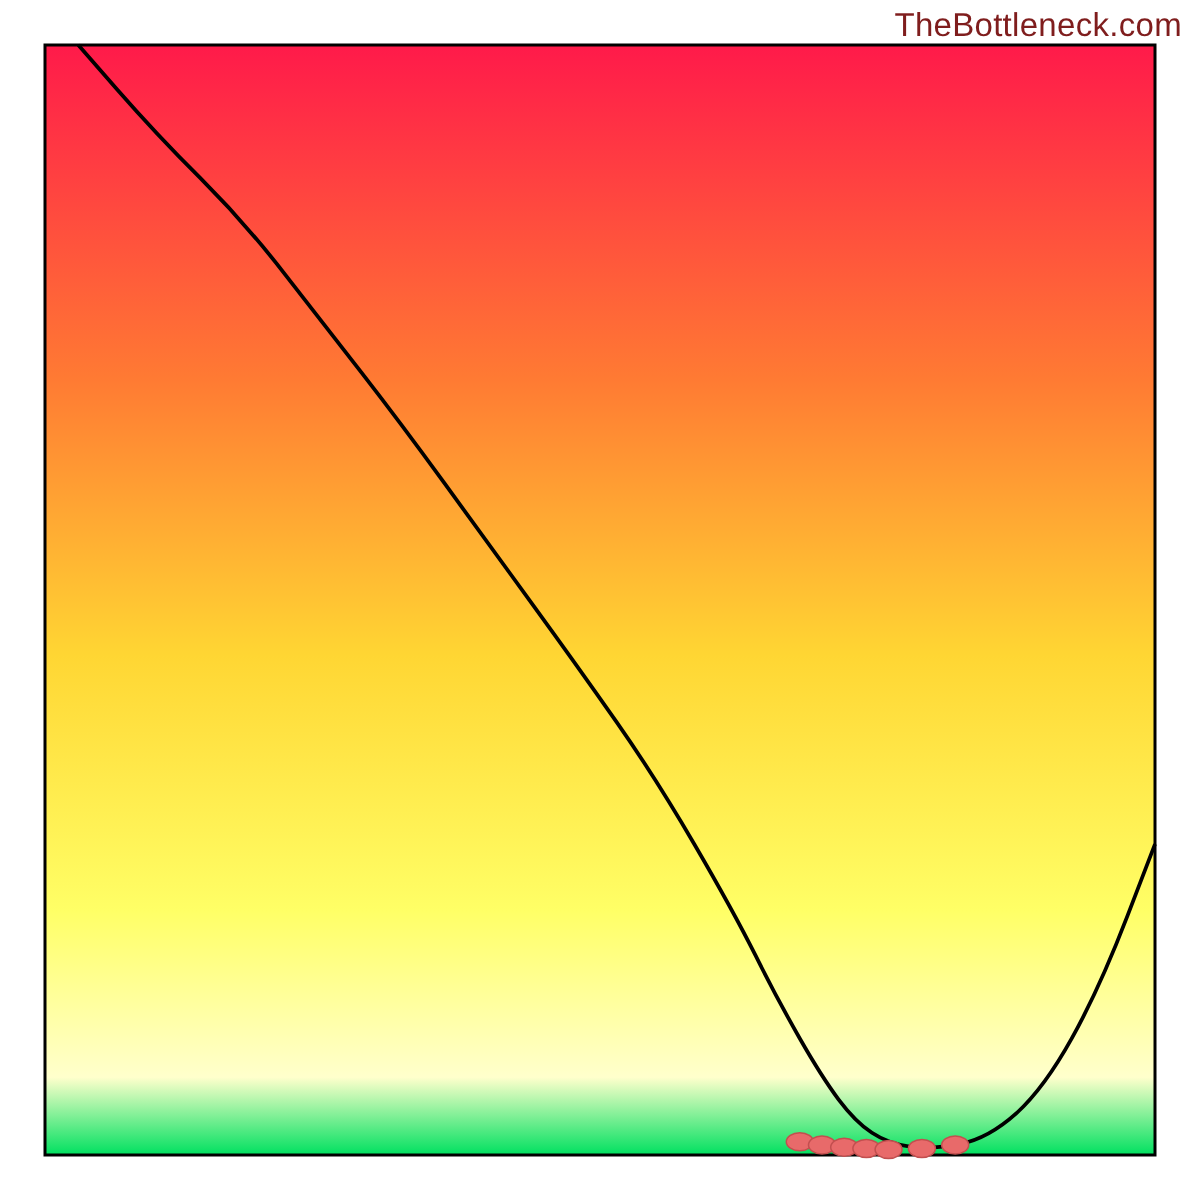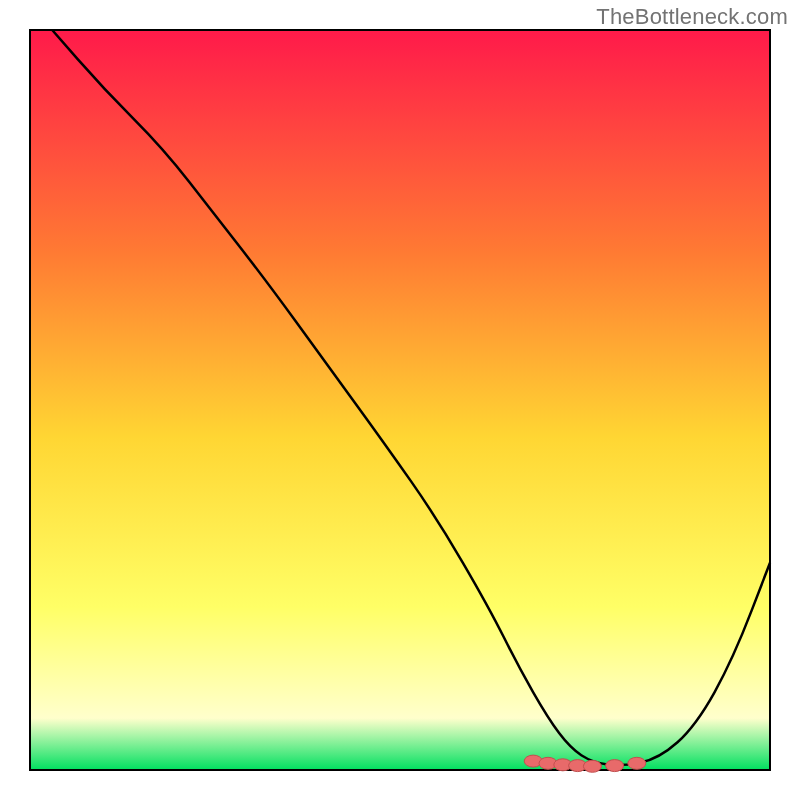--- a/index.html
+++ b/index.html
@@ -15,21 +15,21 @@
     position: relative;
     width: 800px;
     height: 800px;
   }
   .watermark {
     position: absolute;
     top: 4px;
     right: 12px;
     font-size: 22px;
     font-weight: 500;
-    color: #737373;
+    color: #7f1d1d;
     letter-spacing: 0.2px;
     z-index: 10;
   }
   svg.chart {
     position: absolute;
     top: 0;
     left: 0;
   }
 </style>
 </head>

